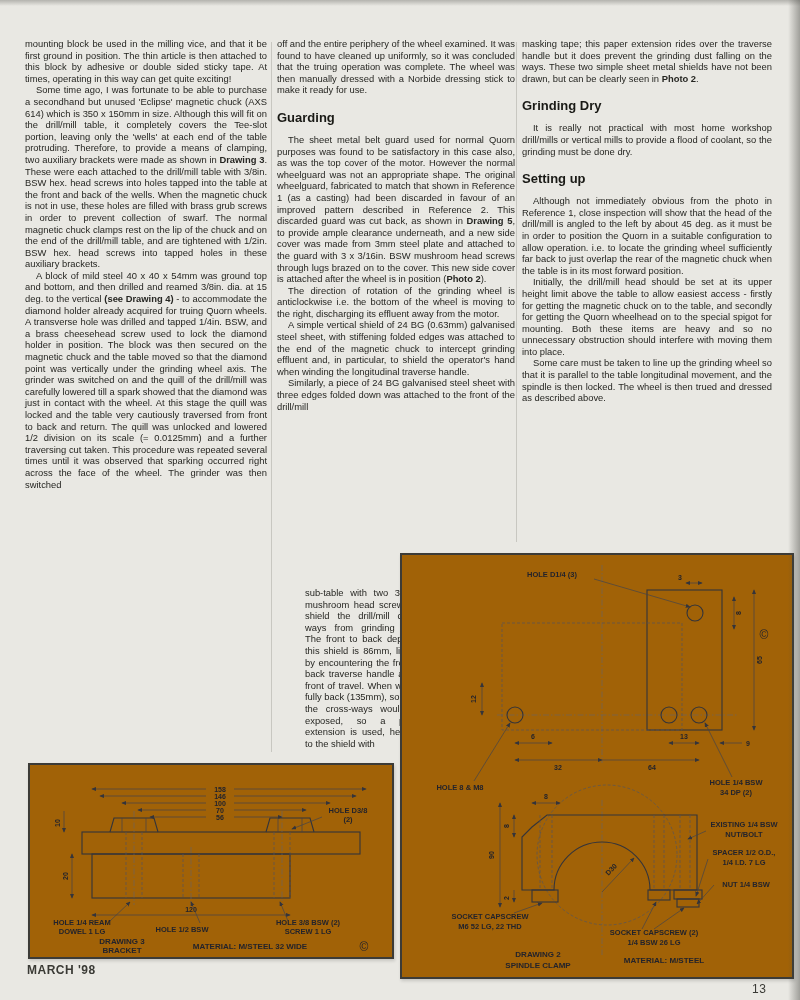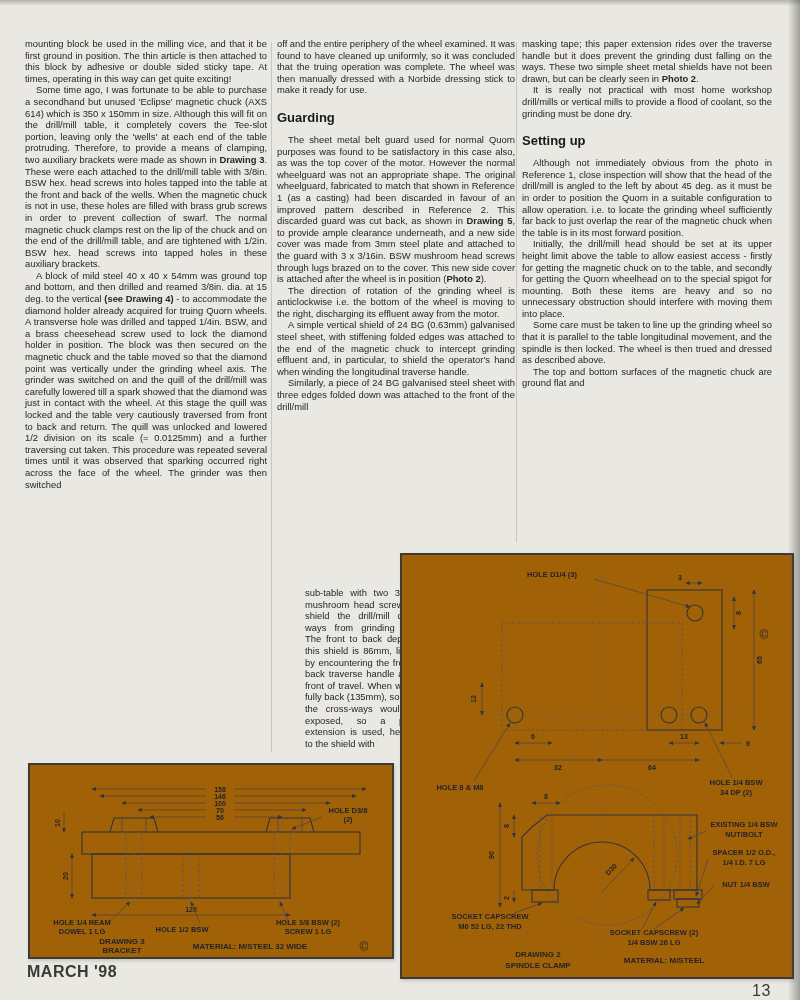--- a/index.html
+++ b/index.html
@@ -13,21 +13,21 @@
     background:linear-gradient(to right,rgba(0,0,0,0),rgba(70,70,65,.45));z-index:5;}
   .scan-edge-top{position:absolute;left:0;top:0;width:800px;height:6px;
     background:linear-gradient(to bottom,rgba(80,80,75,.35),rgba(0,0,0,0));z-index:5;}
   .col{position:absolute;z-index:1;font-size:9.4px;line-height:11.6px;text-align:justify;}
   .col p{margin:0;}
   .col p.ind{text-indent:11px;}
   h3{font-size:13px;line-height:14px;margin:15px 0 9px 0;color:#191915;}
   .colrule{position:absolute;width:1px;background:#c8c7c1;z-index:0;}
   .dbox{position:absolute;background:#a16207;border:2px solid #3c3b37;z-index:3;
     box-shadow:1px 2px 3px rgba(0,0,0,.15);}
-  .footer{position:absolute;font-size:16px;font-weight:bold;color:#3a3a35;z-index:2;letter-spacing:.5px;}
+  .footer{position:absolute;font-size:12px;font-weight:bold;color:#3a3a35;z-index:2;letter-spacing:.5px;}
   svg{display:block;}
   svg text{fill:#23232b;font-family:"Liberation Sans","DejaVu Sans",sans-serif;}
   .dimtxt{font-size:7px;font-weight:bold;}
   .lbl{font-size:7.5px;font-weight:bold;}
   .cap{font-size:8px;font-weight:bold;}
   .cpy{font-size:12px;}
   .oln{stroke:#34343a;stroke-width:1.1;fill:none;}
   .thin{stroke:#44444a;stroke-width:.7;fill:none;}
   .dash{stroke:#55555c;stroke-width:.7;fill:none;stroke-dasharray:3 2;}
   .cl{stroke:#66666c;stroke-width:.6;fill:none;stroke-dasharray:6 2 1.5 2;}
@@ -55,26 +55,26 @@
   <p class="ind">A simple vertical shield of 24 BG (0.63mm) galvanised steel sheet, with stiffening folded edges was attached to the end of the magnetic chuck to intercept grinding effluent and, in particular, to shield the operator's hand when winding the longitudinal traverse handle.</p>
   <p class="ind">Similarly, a piece of 24 BG galvanised steel sheet with three edges folded down was attached to the front of the drill/mill</p>
 </div>
 
 <div class="col" style="left:277px;top:587px;width:118px;margin-left:28px;">
   <p>sub-table with two 3/16in. mushroom head screws, to shield the drill/mill cross-ways from grinding dust. The front to back depth of this shield is 86mm, limited by encountering the front to back traverse handle at the front of travel. When wound fully back (135mm), some of the cross-ways would be exposed, so a paper extension is used, held on to the shield with</p>
 </div>
 
 <div class="col" style="left:522px;top:38px;width:250px;">
   <p><span>masking tape; this paper extension rides over the traverse handle but it does prevent the grinding dust falling on the ways. These two simple sheet metal shields have not been drawn, but can be clearly seen in </span><b>Photo 2</b><span>.</span></p>
+  <h3>Grinding Dry</h3>
   <p class="ind">It is really not practical with most home workshop drill/mills or vertical mills to provide a flood of coolant, so the grinding must be done dry.</p>
   <h3>Setting up</h3>
   <p class="ind">Although not immediately obvious from the photo in Reference 1, close inspection will show that the head of the drill/mill is angled to the left by about 45 deg. as it must be in order to position the Quorn in a suitable configuration to allow operation. i.e. to locate the grinding wheel sufficiently far back to just overlap the rear of the magnetic chuck when the table is in its most forward position.</p>
   <p class="ind">Initially, the drill/mill head should be set at its upper height limit above the table to allow easiest access - firstly for getting the magnetic chuck on to the table, and secondly for getting the Quorn wheelhead on to the special spigot for mounting. Both these items are heavy and so no unnecessary obstruction should interfere with moving them into place.</p>
   <p class="ind">Some care must be taken to line up the grinding wheel so that it is parallel to the table longitudinal movement, and the spindle is then locked. The wheel is then trued and dressed as described above.</p>
-  <p class="ind">The top and bottom surfaces of the magnetic chuck are ground flat and</p>
 </div>
 
 <div class="dbox" style="left:28px;top:763px;width:362px;height:192px;">
 <svg width="362" height="192" viewBox="0 0 362 192">
   <defs>
     <marker id="a3" markerWidth="7" markerHeight="7" refX="6" refY="3" orient="auto-start-reverse">
       <path d="M0,0L7,3L0,6Z" fill="#34343a"></path>
     </marker>
   </defs>
   <g>

